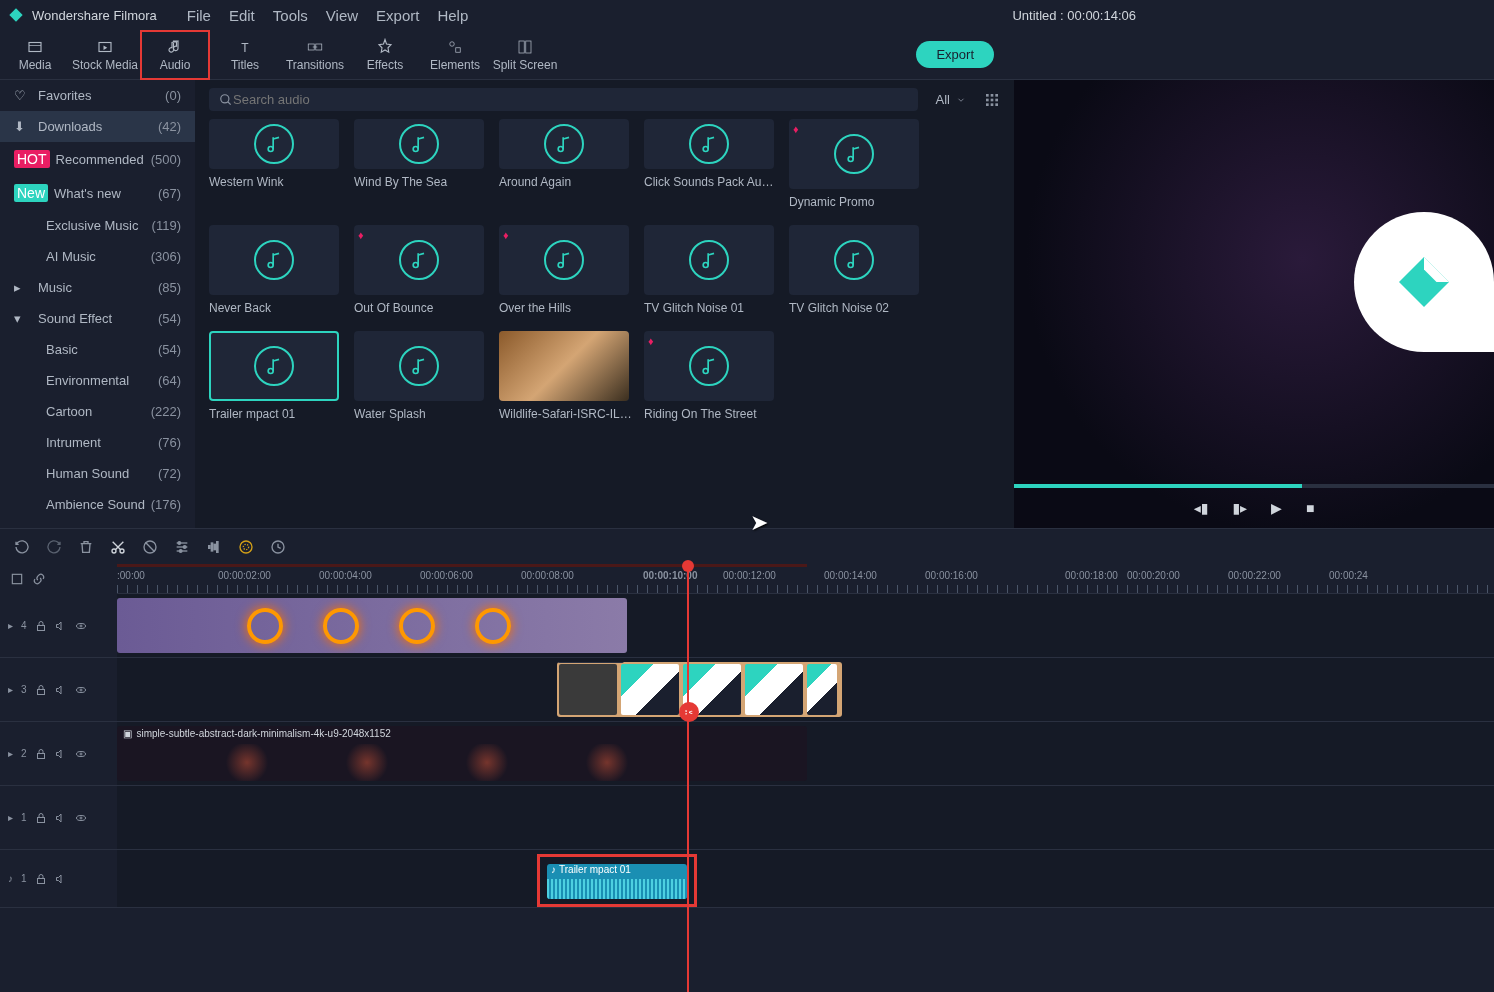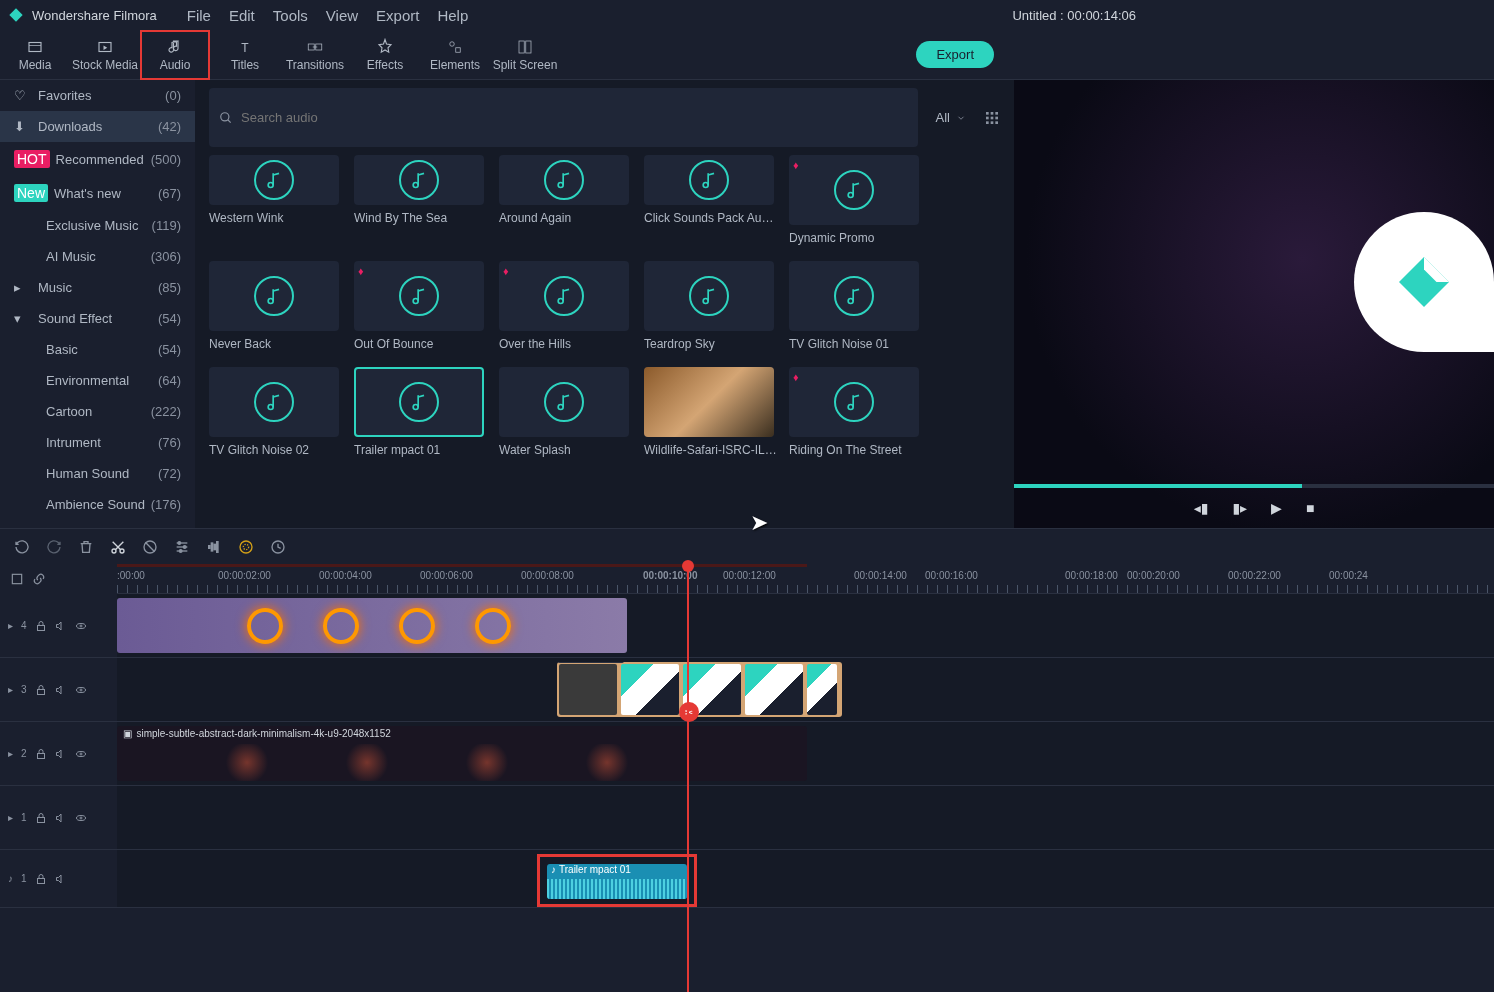--- a/index.html
+++ b/index.html
@@ -19,21 +19,21 @@
 .sidebar-item { display: flex; align-items: center; justify-content: space-between; padding: 8px 14px; cursor: pointer; font-size: 13px; color: #b0b8c4; }
 .sidebar-item.selected { background: #2a3548; }
 .sidebar-item .count { color: #8a92a0; }
 .sidebar-item .icon-slot { width: 18px; display: inline-flex; align-items: center; }
 .sidebar-label { display: flex; align-items: center; gap: 6px; }
 .sidebar-sub { padding-left: 46px; }
 .badge { background: #e91e63; color: #fff; font-size: 14px; padding: 1px 3px; border-radius: 2px; }
 .badge.new { background: #2dd4bf; }
 .content-area { flex: 1; background: #151a26; display: flex; flex-direction: column; }
 .search-row { display: flex; align-items: center; padding: 8px 14px; gap: 10px; }
-.search-box { flex: 1; display: flex; align-items: center; background: #1f2637; border-radius: 4px; padding: 22px 10px; gap: 8px; }
+.search-box { flex: 1; display: flex; align-items: center; background: #1f2637; border-radius: 4px; padding: 4px 10px; }
 .search-box input { background: transparent; border: none; color: #b0b8c4; font-size: 13px; outline: none; flex: 1; }
 .filter-dd { display: flex; align-items: center; gap: 6px; cursor: pointer; color: #b0b8c4; font-size: 13px; padding: 0 8px; }
 .grid-btn { cursor: pointer; }
 .audio-grid { flex: 1; overflow-y: auto; padding: 0 14px; display: flex; flex-wrap: wrap; gap: 16px 10px; align-content: flex-start; }
 .audio-item { width: 135px; display: flex; flex-direction: column; gap: 6px; cursor: pointer; }
 .audio-thumb { width: 130px; height: 70px; background: #1f2637; border-radius: 4px; display: flex; align-items: center; justify-content: center; position: relative; }
 .audio-thumb.selected { border: 2px solid #2dd4bf; }
 .audio-thumb.first-row { height: 50px; }
 .audio-note { width: 40px; height: 40px; border: 2px solid #2dd4bf; border-radius: 50%; display: flex; align-items: center; justify-content: center; }
 .diamond { position: absolute; top: 4px; left: 4px; color: #e91e63; font-size: 11px; }
@@ -374,32 +374,20 @@
         <div class="audio-item">
           <div class="audio-thumb">
             <div class="audio-note">
               <svg width="20" height="20" viewBox="0 0 24 24" fill="none" stroke="#2dd4bf" stroke-width="2">
                 <circle cx="8" cy="18" r="3"></circle>
                 <line x1="11" y1="18" x2="11" y2="4"></line>
                 <line x1="11" y1="6" x2="18" y2="4"></line>
               </svg>
             </div>
           </div>
-          <span class="audio-label">Teardrop Sky</span>
-        </div>
-        <div class="audio-item">
-          <div class="audio-thumb">
-            <div class="audio-note">
-              <svg width="20" height="20" viewBox="0 0 24 24" fill="none" stroke="#2dd4bf" stroke-width="2">
-                <circle cx="8" cy="18" r="3"></circle>
-                <line x1="11" y1="18" x2="11" y2="4"></line>
-                <line x1="11" y1="6" x2="18" y2="4"></line>
-              </svg>
-            </div>
-          </div>
           <span class="audio-label">TV Glitch Noise 01</span>
         </div>
         <div class="audio-item">
           <div class="audio-thumb">
             <div class="audio-note">
               <svg width="20" height="20" viewBox="0 0 24 24" fill="none" stroke="#2dd4bf" stroke-width="2">
                 <circle cx="8" cy="18" r="3"></circle>
                 <line x1="11" y1="18" x2="11" y2="4"></line>
                 <line x1="11" y1="6" x2="18" y2="4"></line>
               </svg>
@@ -551,21 +539,21 @@
       <div class="red-zone"></div>
       <div class="ruler-ticks"></div>
       <div class="playhead"></div>
     <span class="ruler-mark" style="left: 0px;">:00:00</span>
         <span class="ruler-mark" style="left: 101px;">00:00:02:00</span>
         <span class="ruler-mark" style="left: 202px;">00:00:04:00</span>
         <span class="ruler-mark" style="left: 303px;">00:00:06:00</span>
         <span class="ruler-mark" style="left: 404px;">00:00:08:00</span>
         <span class="ruler-mark" style="left: 526px; font-weight: bold;">00:00:10:00</span>
         <span class="ruler-mark" style="left: 606px;">00:00:12:00</span>
-        <span class="ruler-mark" style="left: 707px; margin-left: 30px;">00:00:14:00</span>
+        <span class="ruler-mark" style="left: 707px;">00:00:14:00</span>
         <span class="ruler-mark" style="left: 808px;">00:00:16:00</span>
         <span class="ruler-mark" style="left: 948px;">00:00:18:00</span>
         <span class="ruler-mark" style="left: 1010px;">00:00:20:00</span>
         <span class="ruler-mark" style="left: 1111px;">00:00:22:00</span>
         <span class="ruler-mark" style="left: 1212px;">00:00:24</span>
       </div>
   </div>
 
   <div class="track-row">
     <div class="track-header">

